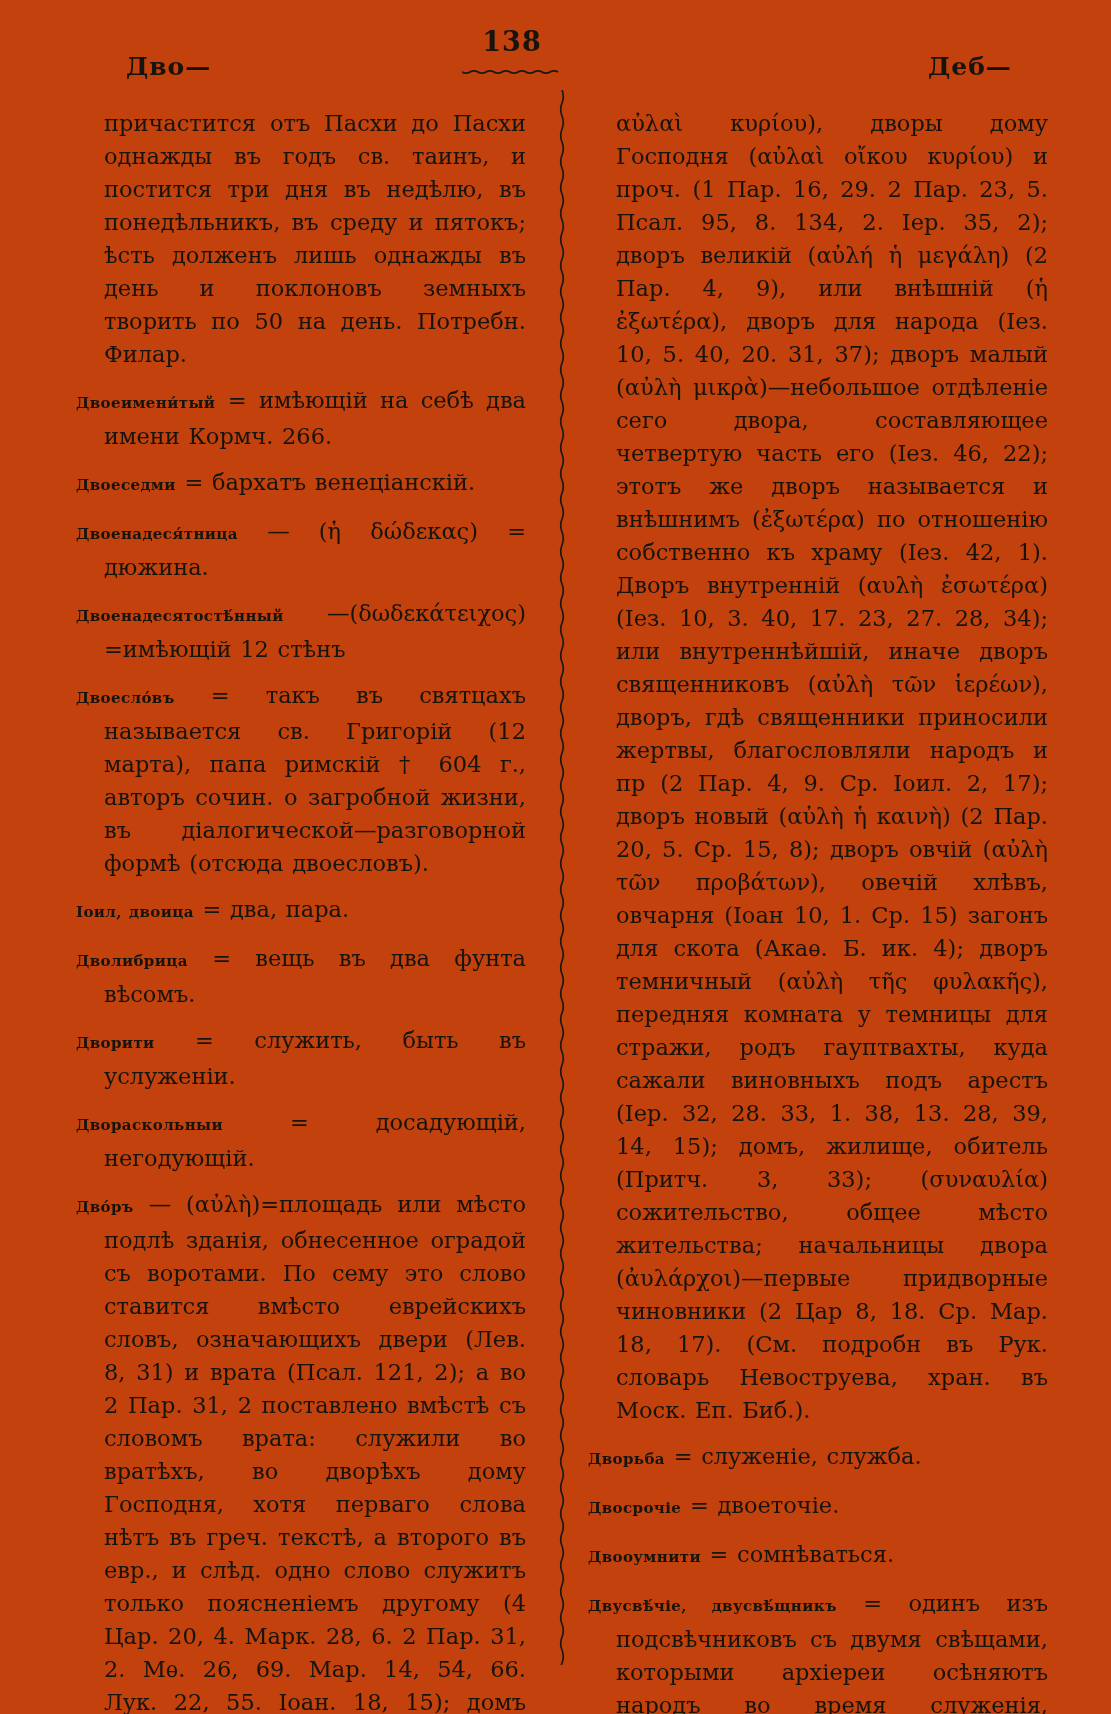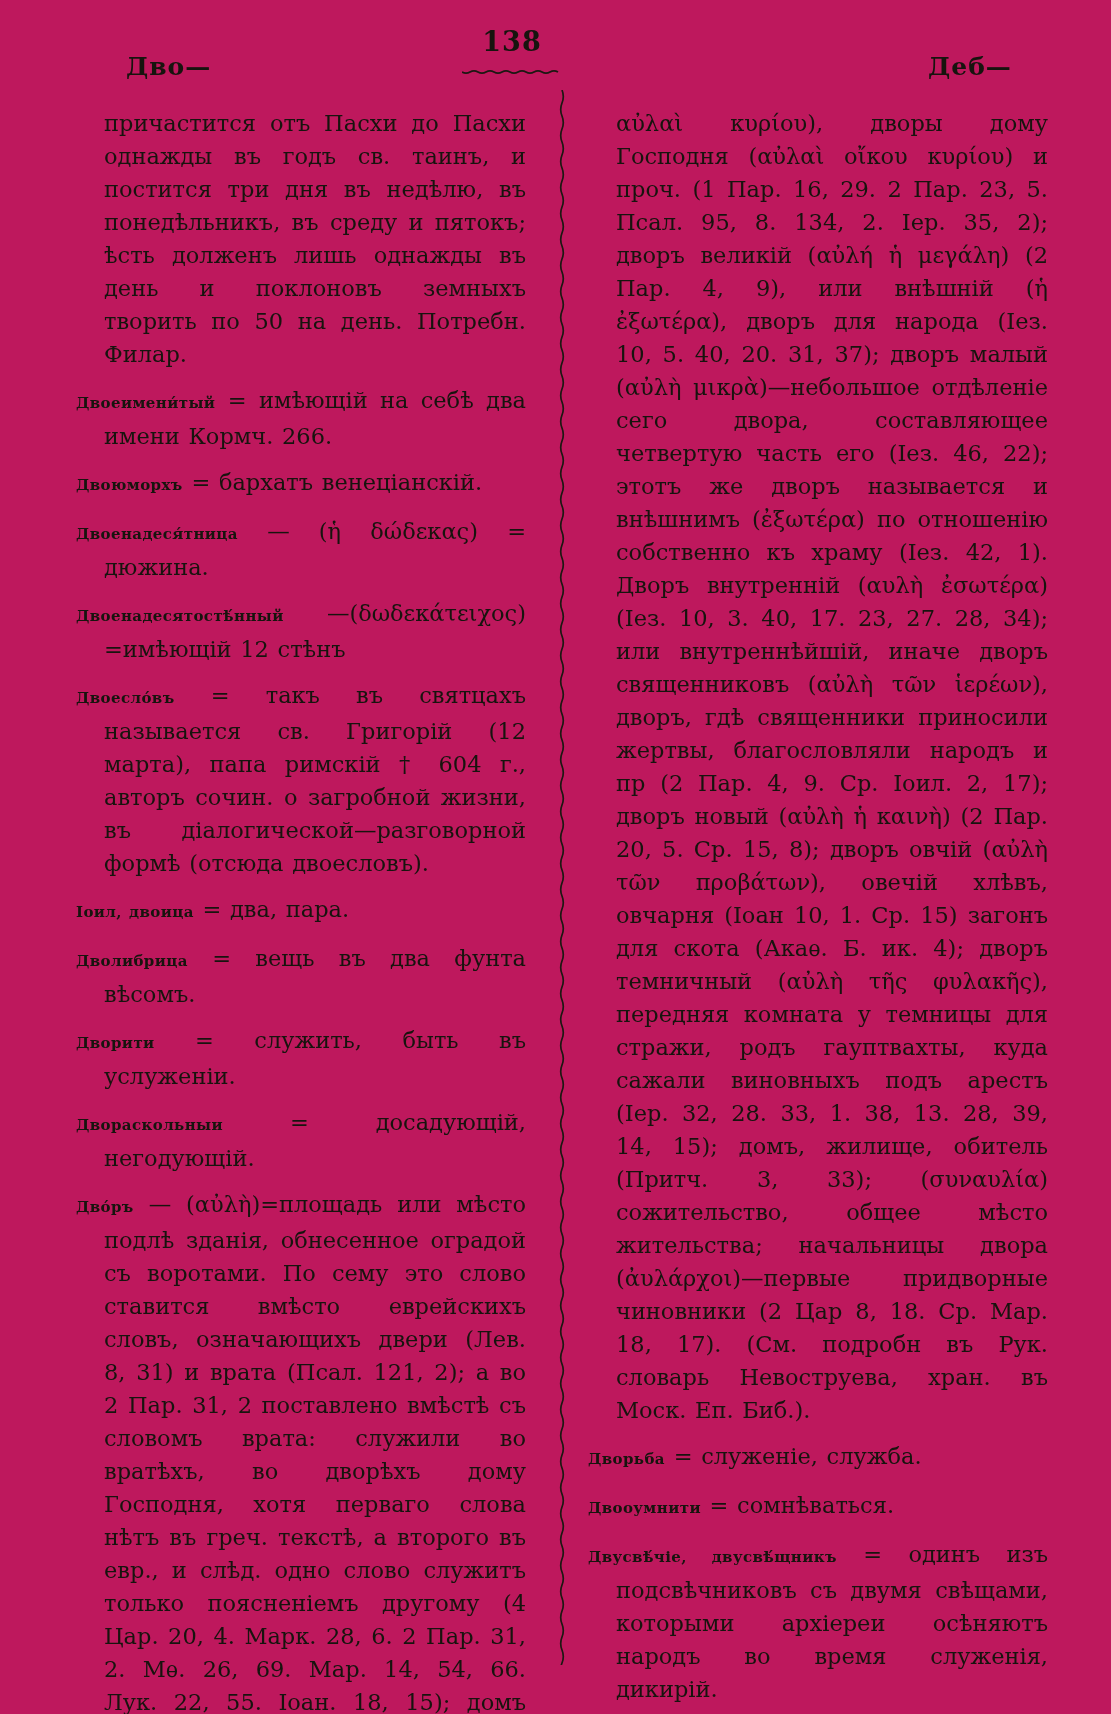--- a/index.html
+++ b/index.html
@@ -1,21 +1,21 @@
 <!DOCTYPE html>
 <html><head>
 <meta charset="utf-8">
 <style>
   html,body { margin:0; padding:0; }
   body { background:#d8d5cc; }
   .page {
     position:relative;
     width:1111px; height:1714px;
     margin:0 auto;
-    background:#be185d;
+    background:#c2410c;
     color:#17140e;
     font-family:"DejaVu Serif","Liberation Serif",serif;
     overflow:hidden;
   }
   .page-number {
     position:absolute; left:412px; top:26px; width:200px;
     text-align:center; font-size:27px; font-weight:bold;
     letter-spacing:1px;
   }
   .pn-rule { position:absolute; left:462px; top:66px; }
@@ -48,33 +48,34 @@
   <div class="running-head rh-left">Дво—</div>
   <div class="running-head rh-right">Деб—</div>
 
   <svg class="divider" width="12" height="1575">
       <path fill="none" stroke="#1c1812" stroke-width="1.7" d="M6 0 q2.6 6.5 0 13 q-2.6 6.5 0 13 q2.6 6.5 0 13 q-2.6 6.5 0 13 q2.6 6.5 0 13 q-2.6 6.5 0 13 q2.6 6.5 0 13 q-2.6 6.5 0 13 q2.6 6.5 0 13 q-2.6 6.5 0 13 q2.6 6.5 0 13 q-2.6 6.5 0 13 q2.6 6.5 0 13 q-2.6 6.5 0 13 q2.6 6.5 0 13 q-2.6 6.5 0 13 q2.6 6.5 0 13 q-2.6 6.5 0 13 q2.6 6.5 0 13 q-2.6 6.5 0 13 q2.6 6.5 0 13 q-2.6 6.5 0 13 q2.6 6.5 0 13 q-2.6 6.5 0 13 q2.6 6.5 0 13 q-2.6 6.5 0 13 q2.6 6.5 0 13 q-2.6 6.5 0 13 q2.6 6.5 0 13 q-2.6 6.5 0 13 q2.6 6.5 0 13 q-2.6 6.5 0 13 q2.6 6.5 0 13 q-2.6 6.5 0 13 q2.6 6.5 0 13 q-2.6 6.5 0 13 q2.6 6.5 0 13 q-2.6 6.5 0 13 q2.6 6.5 0 13 q-2.6 6.5 0 13 q2.6 6.5 0 13 q-2.6 6.5 0 13 q2.6 6.5 0 13 q-2.6 6.5 0 13 q2.6 6.5 0 13 q-2.6 6.5 0 13 q2.6 6.5 0 13 q-2.6 6.5 0 13 q2.6 6.5 0 13 q-2.6 6.5 0 13 q2.6 6.5 0 13 q-2.6 6.5 0 13 q2.6 6.5 0 13 q-2.6 6.5 0 13 q2.6 6.5 0 13 q-2.6 6.5 0 13 q2.6 6.5 0 13 q-2.6 6.5 0 13 q2.6 6.5 0 13 q-2.6 6.5 0 13 q2.6 6.5 0 13 q-2.6 6.5 0 13 q2.6 6.5 0 13 q-2.6 6.5 0 13 q2.6 6.5 0 13 q-2.6 6.5 0 13 q2.6 6.5 0 13 q-2.6 6.5 0 13 q2.6 6.5 0 13 q-2.6 6.5 0 13 q2.6 6.5 0 13 q-2.6 6.5 0 13 q2.6 6.5 0 13 q-2.6 6.5 0 13 q2.6 6.5 0 13 q-2.6 6.5 0 13 q2.6 6.5 0 13 q-2.6 6.5 0 13 q2.6 6.5 0 13 q-2.6 6.5 0 13 q2.6 6.5 0 13 q-2.6 6.5 0 13 q2.6 6.5 0 13 q-2.6 6.5 0 13 q2.6 6.5 0 13 q-2.6 6.5 0 13 q2.6 6.5 0 13 q-2.6 6.5 0 13 q2.6 6.5 0 13 q-2.6 6.5 0 13 q2.6 6.5 0 13 q-2.6 6.5 0 13 q2.6 6.5 0 13 q-2.6 6.5 0 13 q2.6 6.5 0 13 q-2.6 6.5 0 13 q2.6 6.5 0 13 q-2.6 6.5 0 13 q2.6 6.5 0 13 q-2.6 6.5 0 13 q2.6 6.5 0 13 q-2.6 6.5 0 13 q2.6 6.5 0 13 q-2.6 6.5 0 13 q2.6 6.5 0 13 q-2.6 6.5 0 13 q2.6 6.5 0 13 q-2.6 6.5 0 13 q2.6 6.5 0 13 q-2.6 6.5 0 13 q2.6 6.5 0 13 q-2.6 6.5 0 13 q2.6 6.5 0 13 q-2.6 6.5 0 13 q2.6 6.5 0 13 q-2.6 6.5 0 13 q2.6 6.5 0 13 q-2.6 6.5 0 13 q2.6 6.5 0 13 q-2.6 6.5 0 13 q2.6 6.5 0 13 q-2.6 6.5 0 13"></path>
     </svg>
 
   <div class="col col-left">
     <p class="entry cont"><span>причастится отъ Пасхи до Пасхи однажды въ годъ св. таинъ, и постится три дня въ недѣлю, въ понедѣльникъ, въ среду и пятокъ; ѣсть долженъ лишь однажды въ день и поклоновъ земныхъ творить по 50 на день. Потребн. Филар.</span></p>
     <p class="entry"><b class="hw">Двоеимени́тый</b> <span>= имѣющій на себѣ два имени Кормч. 266.</span></p>
-    <p class="entry"><b class="hw">Двоюморхъ</b> <span>= бархатъ венеціанскій.</span></p>
+    <p class="entry"><b class="hw">Двоеседми</b> <span>= бархатъ венеціанскій.</span></p>
     <p class="entry"><b class="hw">Двоенадеся́тница</b> <span>— (ἡ δώδεκας) = дюжина.</span></p>
     <p class="entry"><b class="hw">Двоенадесятостѣ́нный</b> <span>—(δωδεκάτειχος) =имѣющій 12 стѣнъ</span></p>
     <p class="entry"><b class="hw">Двоесло́въ</b> <span>= такъ въ святцахъ называется св. Григорій (12 марта), папа римскій † 604 г., авторъ сочин. о загробной жизни, въ діалогической—разговорной формѣ (отсюда двоесловъ).</span></p>
     <p class="entry"><b class="hw">Іоил, двоица</b> <span>= два, пара.</span></p>
     <p class="entry"><b class="hw">Дволибрица</b> <span>= вещь въ два фунта вѣсомъ.</span></p>
     <p class="entry"><b class="hw">Дворити</b> <span>= служить, быть въ услуженіи.</span></p>
     <p class="entry"><b class="hw">Двораскольныи</b> <span>= досадующій, негодующій.</span></p>
     <p class="entry"><b class="hw">Дво́ръ</b> <span>— (αὐλὴ)=площадь или мѣсто подлѣ зданія, обнесенное оградой съ воротами. По сему это слово ставится вмѣсто еврейскихъ словъ, означающихъ двери (Лев. 8, 31) и врата (Псал. 121, 2); а во 2 Пар. 31, 2 поставлено вмѣстѣ съ словомъ врата: служили во вратѣхъ, во дворѣхъ дому Господня, хотя перваго слова нѣтъ въ греч. текстѣ, а второго въ евр., и слѣд. одно слово служитъ только поясненіемъ другому (4 Цар. 20, 4. Марк. 28, 6. 2 Пар. 31, 2. Мѳ. 26, 69. Мар. 14, 54, 66. Лук. 22, 55. Іоан. 18, 15); домъ (Зах. 3, 7. Лук. 11, 21); дворецъ, палаты (Есѳ. 2, 19. 3, 2, 3. 7, 4. 5, 13. 6, 10. Дан. 2, 49. Мѳ. 26, 3): шатеръ, палатка въ лагерѣ (2 Макк. 13, 15); домъ царевъ (Есѳ. 2, 19); площадь передъ скиніею и храмомъ, назначенная для народа (Исх. 27, 9, 12, 13, 16 – 19. 3 Цар. 6, 36. Псал 28, 2). Эта площадь впослѣдствіи раздѣлена была на части и имѣла разныя назначенія: отсюда встрѣчаемъ дворы святыя (αὐλαὶ ἁγίαι), дворы Господни</span></p>
   </div>
 
   <div class="col col-right">
     <p class="entry cont"><span>αὐλαὶ κυρίου), дворы дому Господня (αὐλαὶ οἴκου κυρίου) и проч. (1 Пар. 16, 29. 2 Пар. 23, 5. Псал. 95, 8. 134, 2. Іер. 35, 2); дворъ великій (αὐλή ἡ μεγάλη) (2 Пар. 4, 9), или внѣшній (ἡ ἐξωτέρα), дворъ для народа (Іез. 10, 5. 40, 20. 31, 37); дворъ малый (αὐλὴ μικρὰ)—небольшое отдѣленіе сего двора, составляющее четвертую часть его (Іез. 46, 22); этотъ же дворъ называется и внѣшнимъ (ἐξωτέρα) по отношенію собственно къ храму (Іез. 42, 1). Дворъ внутренній (αυλὴ ἐσωτέρα) (Іез. 10, 3. 40, 17. 23, 27. 28, 34); или внутреннѣйшій, иначе дворъ священниковъ (αὐλὴ τῶν ἱερέων), дворъ, гдѣ священники приносили жертвы, благословляли народъ и пр (2 Пар. 4, 9. Ср. Іоил. 2, 17); дворъ новый (αὐλὴ ἡ καινὴ) (2 Пар. 20, 5. Ср. 15, 8); дворъ овчій (αὐλὴ τῶν προβάτων), овечій хлѣвъ, овчарня (Іоан 10, 1. Ср. 15) загонъ для скота (Акаѳ. Б. ик. 4); дворъ темничный (αὐλὴ τῆς φυλακῆς), передняя комната у темницы для стражи, родъ гауптвахты, куда сажали виновныхъ подъ арестъ (Іер. 32, 28. 33, 1. 38, 13. 28, 39, 14, 15); домъ, жилище, обитель (Притч. 3, 33); (συναυλία) сожительство, общее мѣсто жительства; начальницы двора (ἀυλάρχοι)—первые придворные чиновники (2 Цар 8, 18. Ср. Мар. 18, 17). (См. подробн въ Рук. словарь Невоструева, хран. въ Моск. Еп. Биб.).</span></p>
     <p class="entry"><b class="hw">Дворьба</b> <span>= служеніе, служба.</span></p>
+    <p class="entry"><b class="hw">Двосрочіе</b> <span>= двоеточіе.</span></p>
     <p class="entry"><b class="hw">Двооумнити</b> <span>= сомнѣваться.</span></p>
     <p class="entry"><b class="hw">Двусвѣ́чіе, двусвѣ́щникъ</b> <span>= одинъ изъ подсвѣчниковъ съ двумя свѣщами, которыми архіереи осѣняютъ народъ во время служенія, дикирій.</span></p>
     <p class="entry"><b class="hw">Двусто́лпіе</b> <span>= каменная перегородка между алтаремъ и храмомъ, гдѣ пристроенъ иконостасъ Скриж. 89.</span></p>
 
   </div>
 
 </div>
 
 </body></html>

